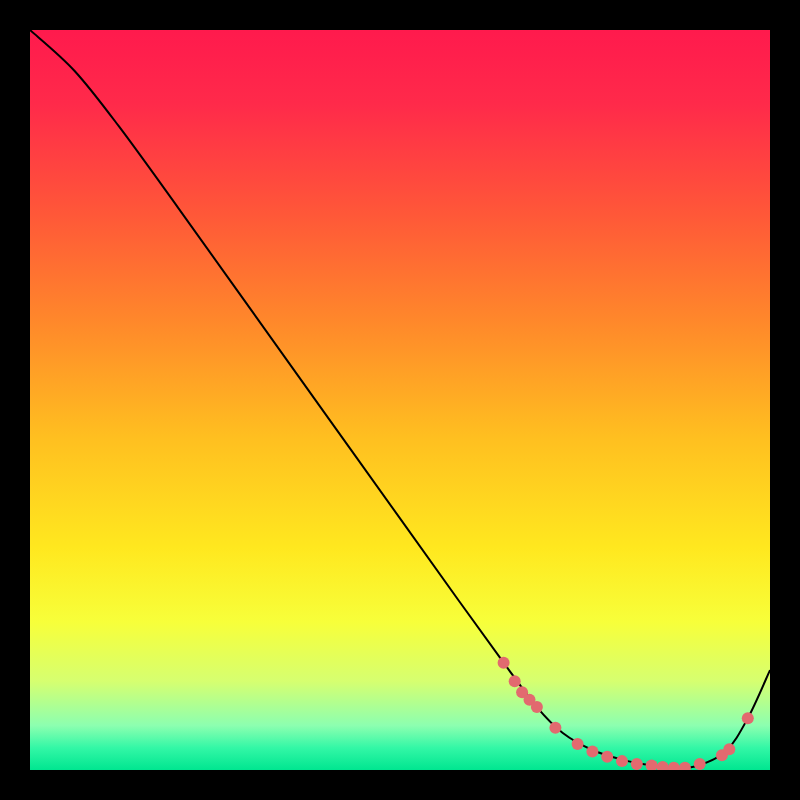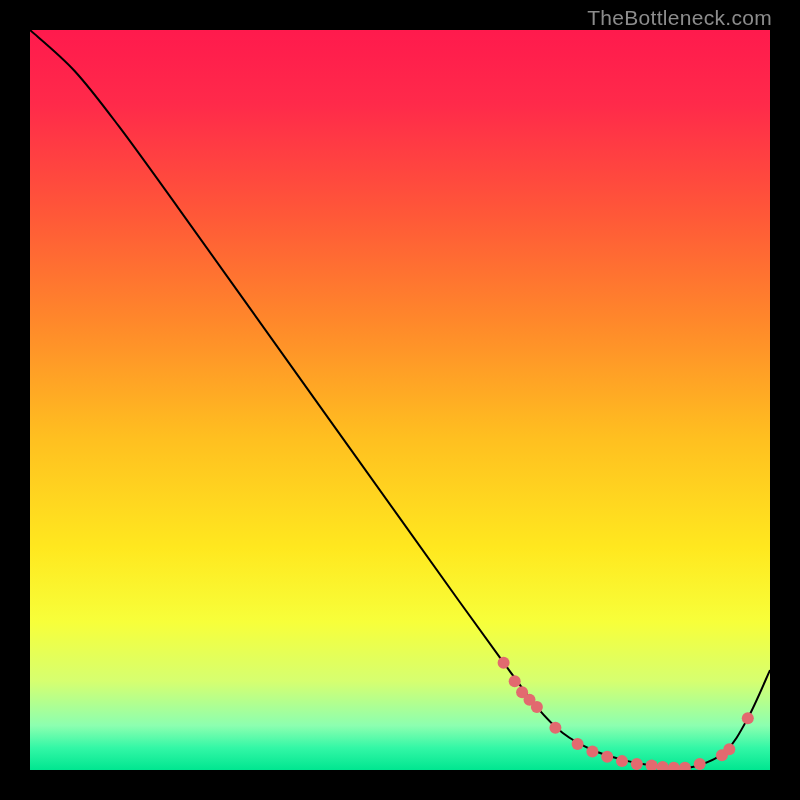--- a/index.html
+++ b/index.html
@@ -43,14 +43,13 @@
         <circle cx="621.6" cy="735.56" r="6" fill="#e26a6f"></circle>
         <circle cx="632.6999999999999" cy="737.04" r="6" fill="#e26a6f"></circle>
         <circle cx="643.8" cy="737.78" r="6" fill="#e26a6f"></circle>
         <circle cx="654.9" cy="737.78" r="6" fill="#e26a6f"></circle>
         <circle cx="669.7" cy="734.08" r="6" fill="#e26a6f"></circle>
         <circle cx="691.9000000000001" cy="725.2" r="6" fill="#e26a6f"></circle>
         <circle cx="699.3" cy="719.28" r="6" fill="#e26a6f"></circle>
         <circle cx="717.8" cy="688.2" r="6" fill="#e26a6f"></circle>
       </g>
     </svg>
-  <div id="watermark">TheBottleneck.com</div>
 </div>
 
 </body></html>

